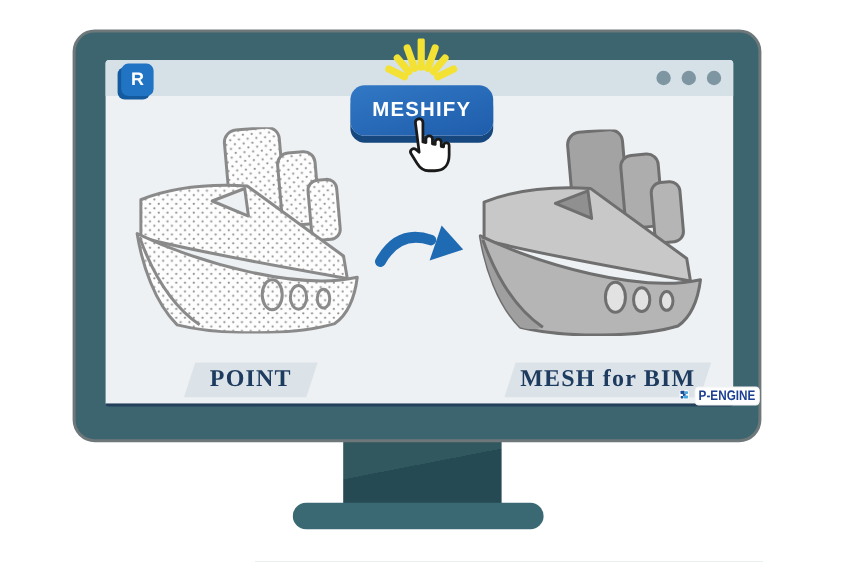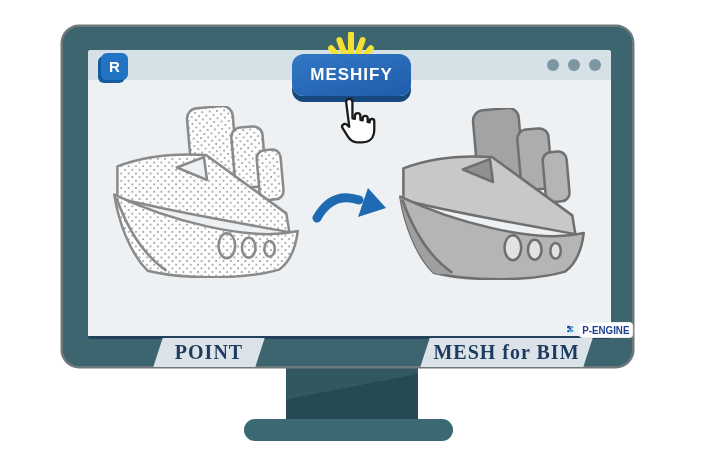--- a/index.html
+++ b/index.html
@@ -17,35 +17,35 @@
   .screen{position:absolute;left:88px;top:50px;width:523px;height:289px;
     background:#edf1f3;border-radius:3px;border-bottom:3px solid #24415c;box-sizing:border-box;}
   .titlebar{position:relative;height:30px;background:#d6e0e7;border-radius:3px 3px 0 0;}
   .revit-icon{position:absolute;left:13px;top:3px;width:27px;height:27px;background:#2173c3;
     border-radius:6px;box-shadow:-3px 3px 0 #135a9e;color:#fff;font-weight:bold;font-size:15px;
     display:flex;align-items:center;justify-content:center;}
   .dots{position:absolute;right:10px;top:9px;display:flex;gap:9px;}
   .dot{width:12px;height:12px;border-radius:50%;background:#7e96a1;}
 
   
-  .meshify{position:absolute;left:292px;top:54px;width:119px;height:42px;z-index:3;
+  .meshify{position:absolute;left:292px;top:71px;width:119px;height:42px;z-index:3;
     background:linear-gradient(165deg,#3178c5,#1f5dab);border:none;border-radius:12px;
     color:#ffffff;font-family:"Liberation Sans",sans-serif;font-weight:bold;font-size:17px;
     letter-spacing:1px;box-shadow:0 6px 0 #16477f;cursor:pointer;}
   .rays{position:absolute;left:284px;top:32px;width:134px;height:44px;z-index:2;}
   .hand{position:absolute;left:331px;top:95px;width:46px;height:56px;z-index:4;}
 
   
   .ship{position:absolute;width:188px;height:172px;z-index:1;}
   .ship-point{left:112px;top:106px;}
   .ship-mesh{left:398px;top:108px;}
   .arrow{position:absolute;left:311px;top:184px;width:77px;height:42px;z-index:1;}
 
   
-  .tag{position:absolute;height:29px;z-index:1;margin-top:36px;}
+  .tag{position:absolute;height:29px;z-index:1;}
   .tag::before{content:"";position:absolute;inset:0;background:#dce3e8;transform:skewX(-18deg);}
   .tag span{position:relative;display:block;width:100%;text-align:center;line-height:29px;
     font-family:"Liberation Serif",serif;font-weight:bold;font-size:20px;color:#1d3a5f;letter-spacing:1px;}
   .tag-left{left:158px;top:302px;width:102px;}
   .tag-right{left:425px;top:302px;width:163px;}
 
   
   .logo{position:absolute;left:566px;top:302px;width:72px;z-index:5;display:flex;
     flex-direction:row;align-items:center;text-align:right;}
   .logo-mark{width:54px;height:54px;}

